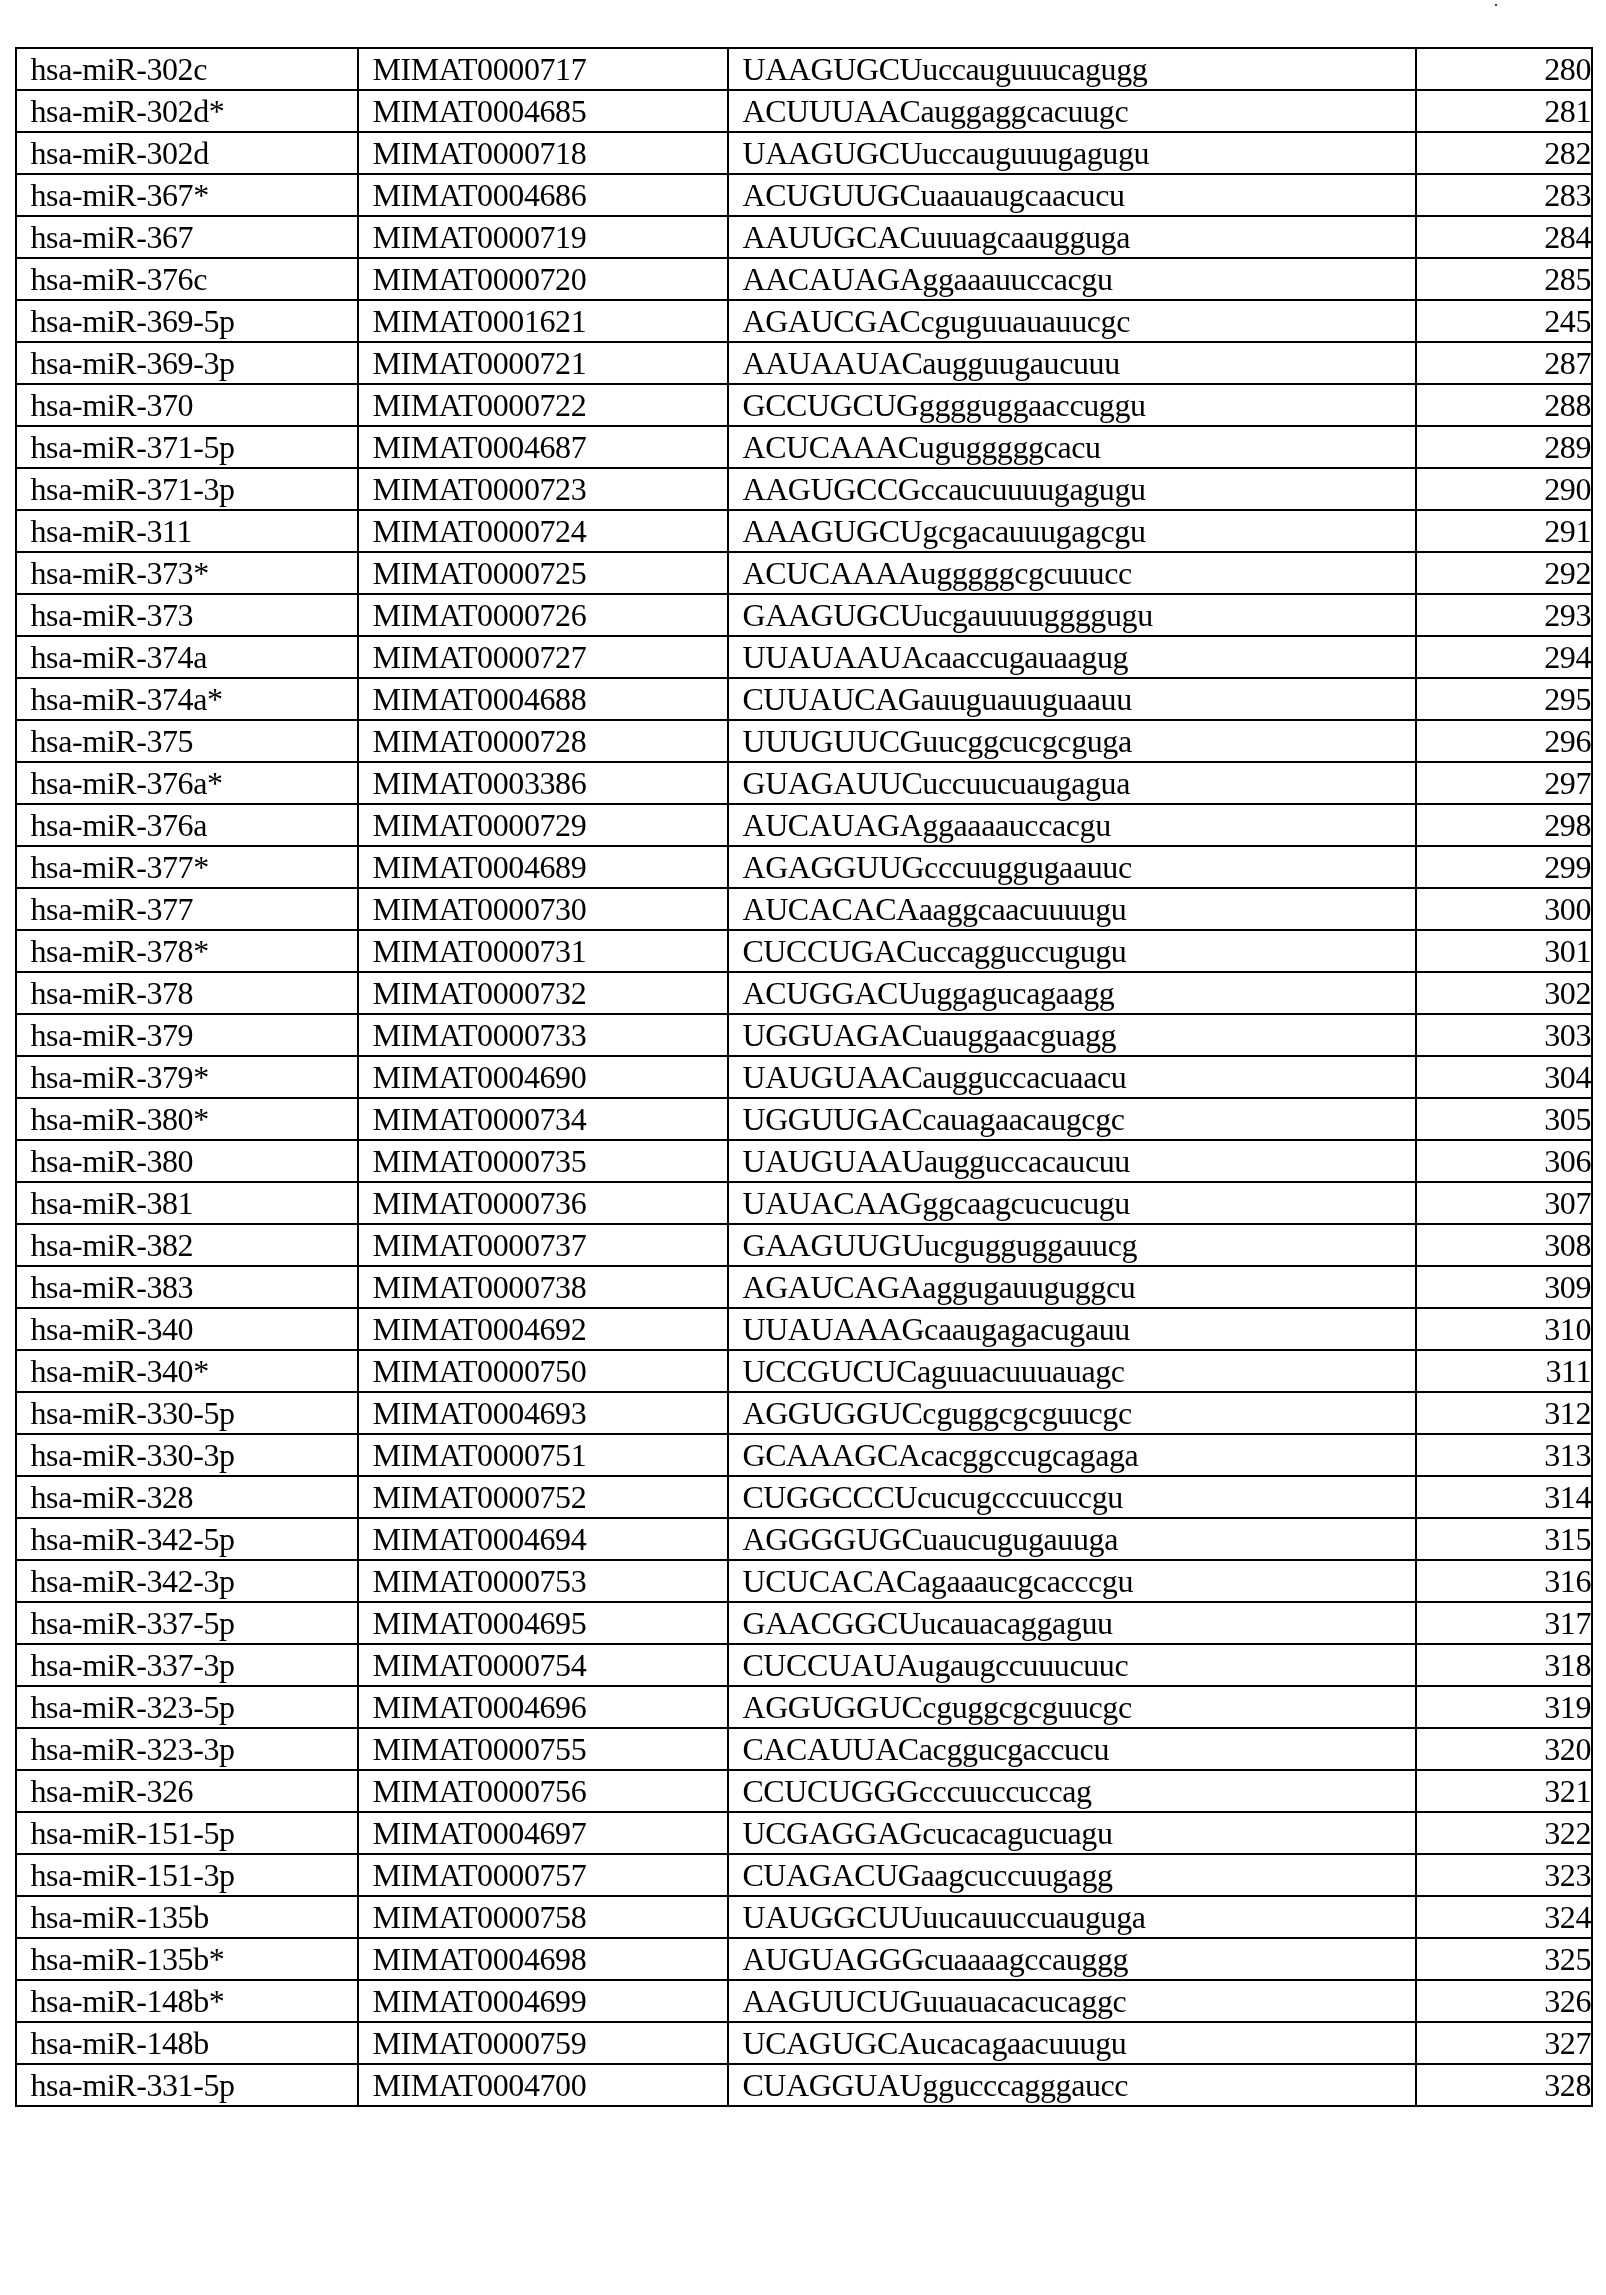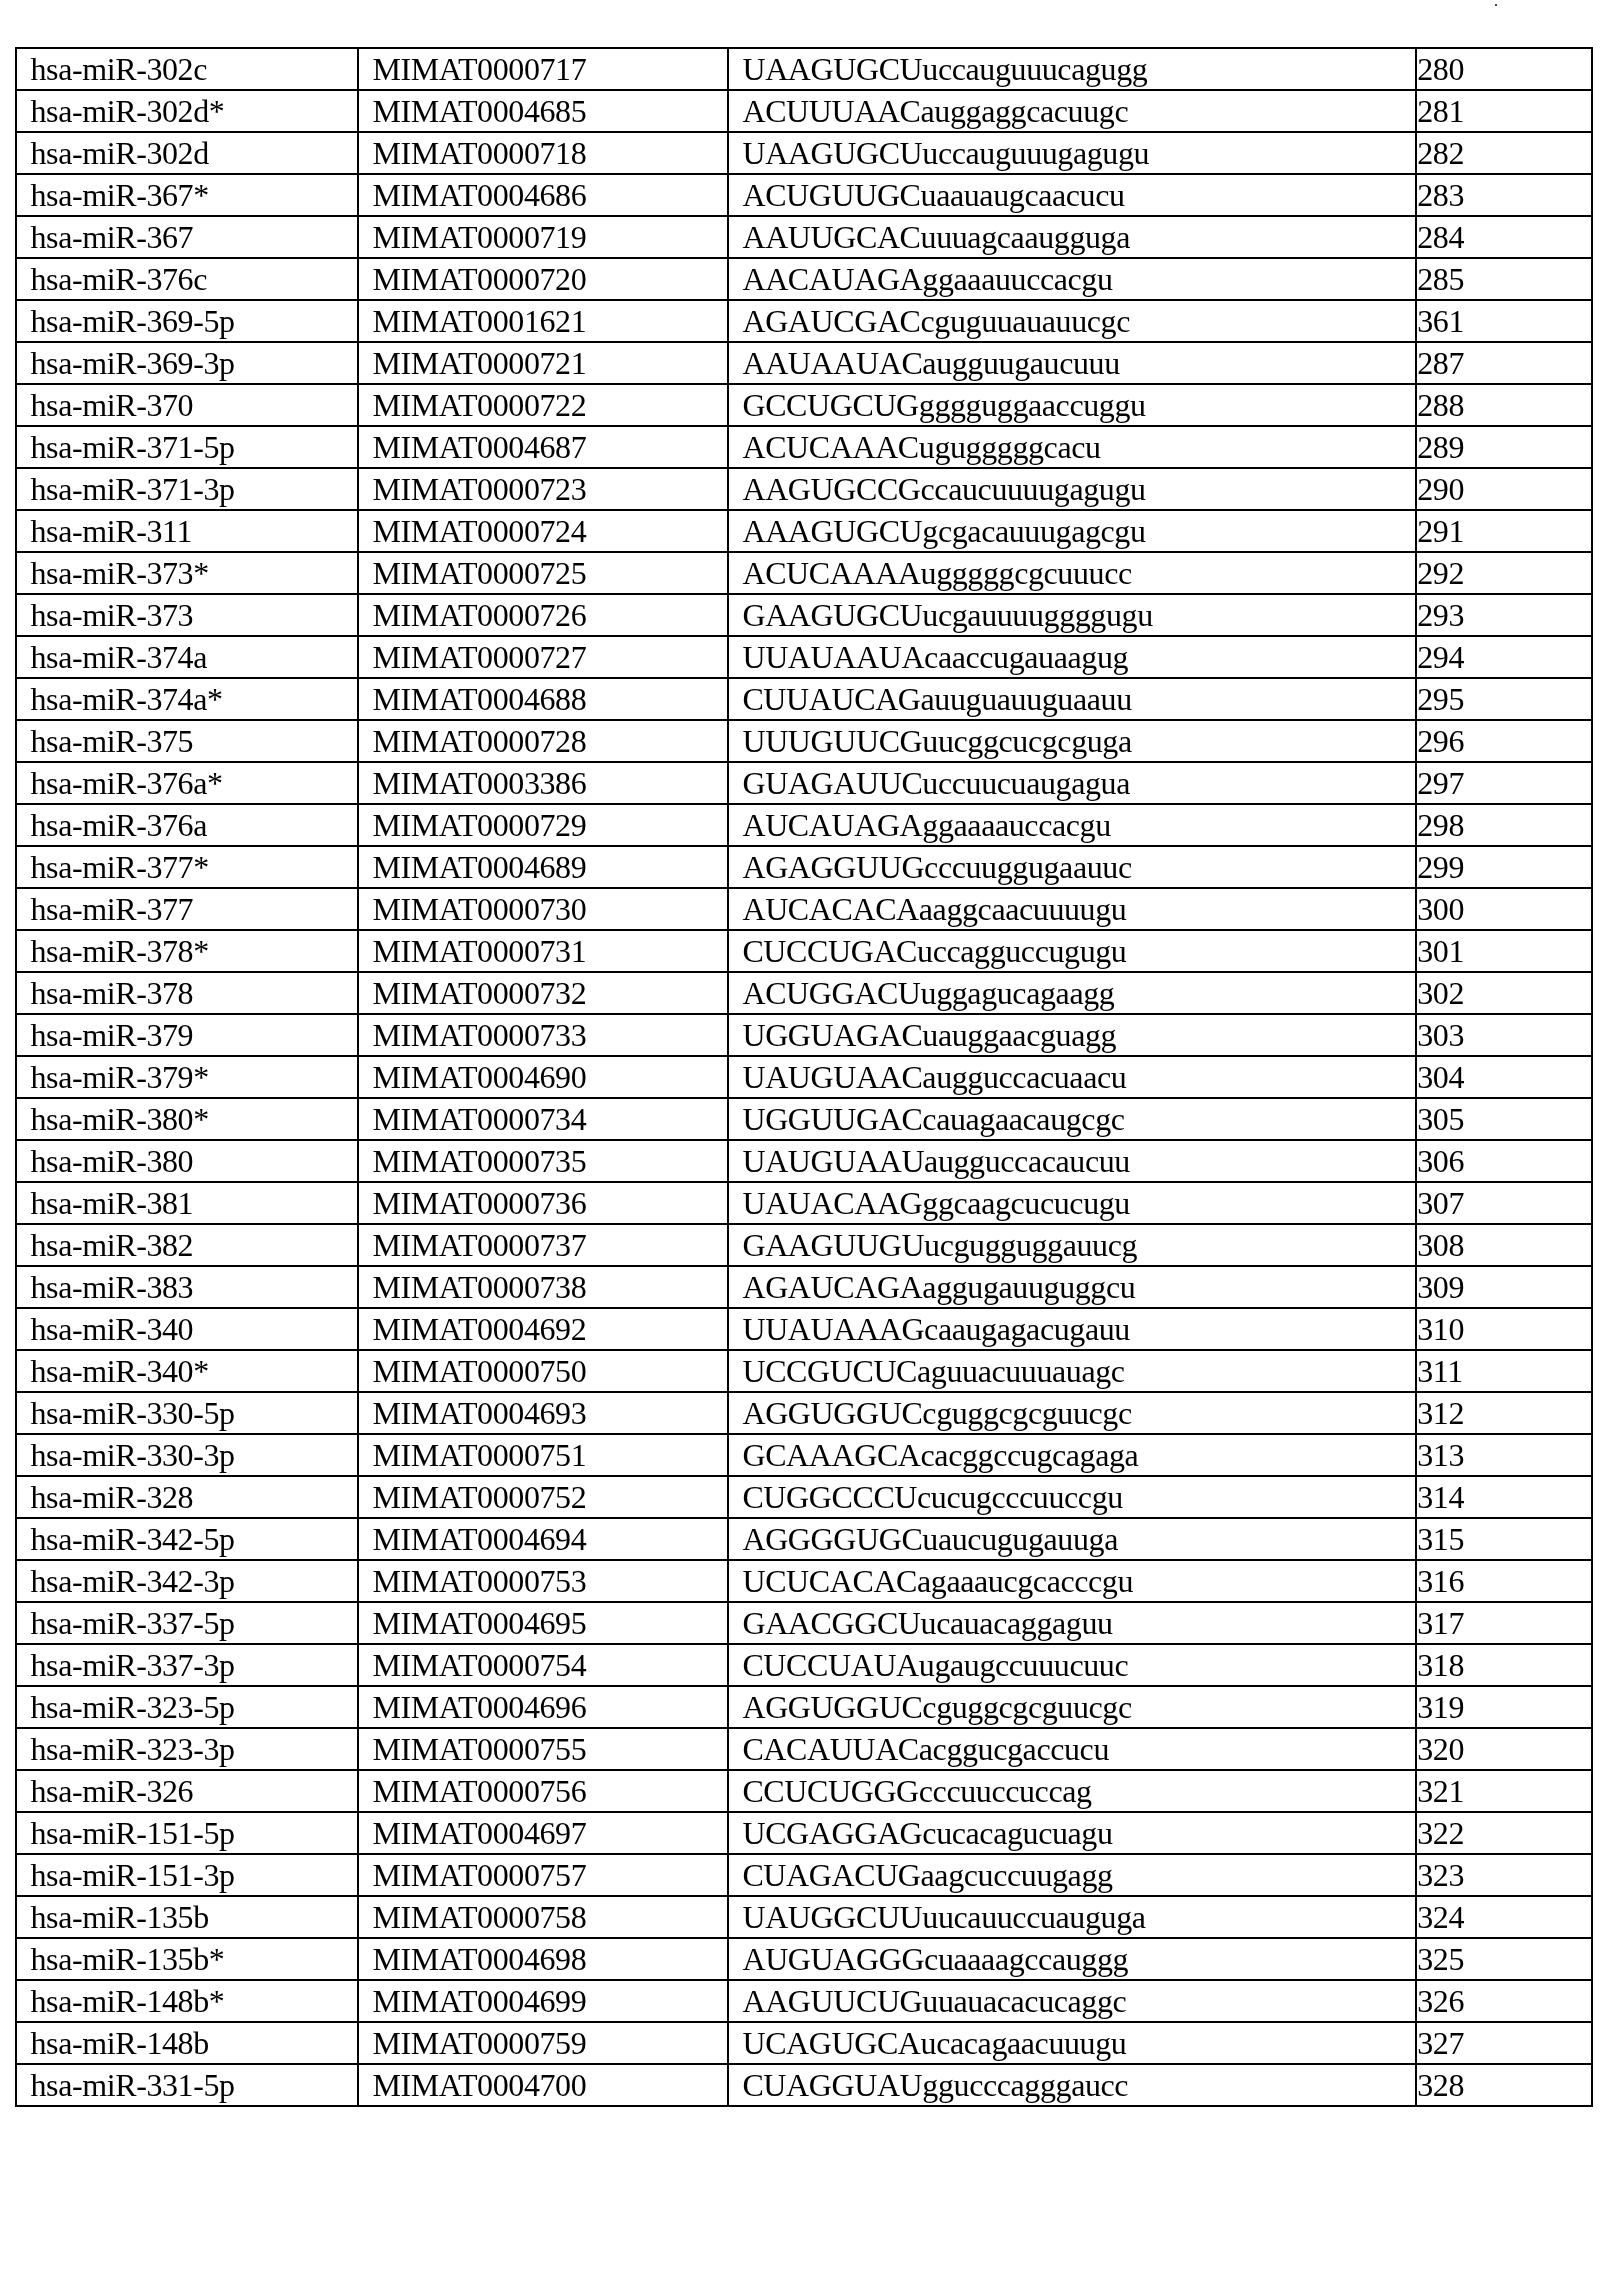--- a/index.html
+++ b/index.html
@@ -47,21 +47,21 @@
       white-space: nowrap;
       overflow: hidden;
       vertical-align: middle;
       letter-spacing: -0.4px;
     }
     table.mirna td.c-name { width: 325px; margin-left: 17px; }
     table.mirna td.c-acc { width: 353px; }
     table.mirna td.c-seq { width: 670px; margin-left: 46px; }
     table.mirna td.c-id {
       width: 173px;
-      text-align: left;
+      text-align: right;
       padding: 0;
     }
   </style>
 </head>
 <body>
 
 <div class="page">
   <div class="speck"></div>
   <table class="mirna">
     <tbody id="table-body">
@@ -98,21 +98,21 @@
         <tr>
     <td class="c-name">hsa-miR-376c</td>
     <td class="c-acc">MIMAT0000720</td>
     <td class="c-seq">AACAUAGAggaaauuccacgu</td>
     <td class="c-id">285</td>
   </tr>
         <tr>
     <td class="c-name">hsa-miR-369-5p</td>
     <td class="c-acc">MIMAT0001621</td>
     <td class="c-seq">AGAUCGACcguguuauauucgc</td>
-    <td class="c-id">361</td>
+    <td class="c-id">245</td>
   </tr>
         <tr>
     <td class="c-name">hsa-miR-369-3p</td>
     <td class="c-acc">MIMAT0000721</td>
     <td class="c-seq">AAUAAUACaugguugaucuuu</td>
     <td class="c-id">287</td>
   </tr>
         <tr>
     <td class="c-name">hsa-miR-370</td>
     <td class="c-acc">MIMAT0000722</td>

